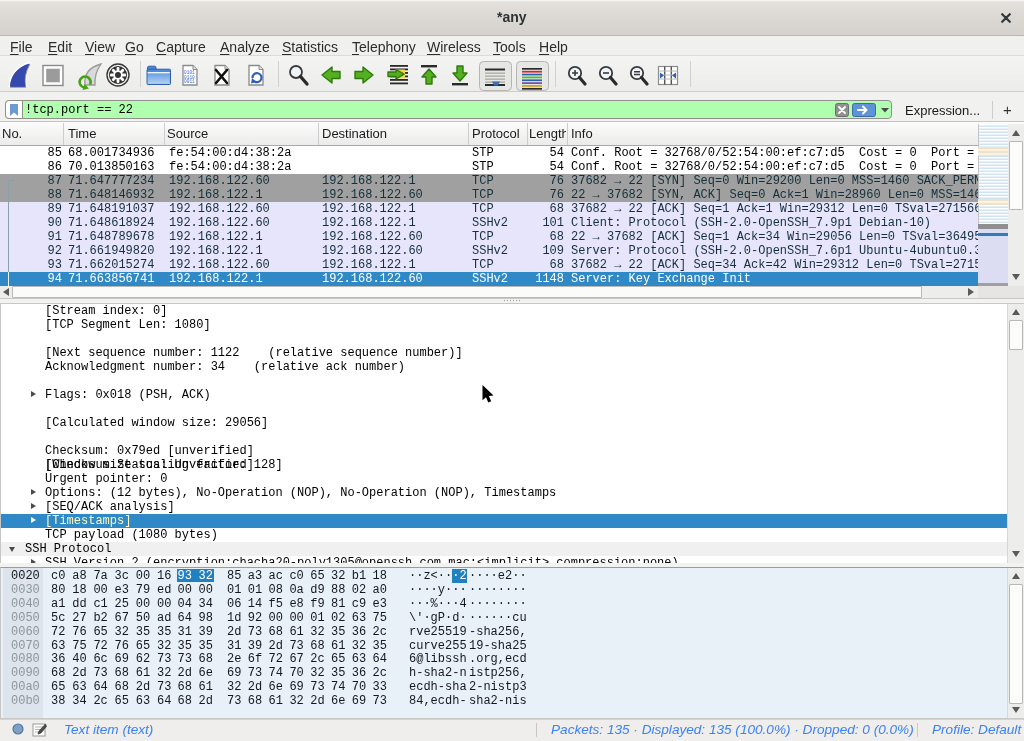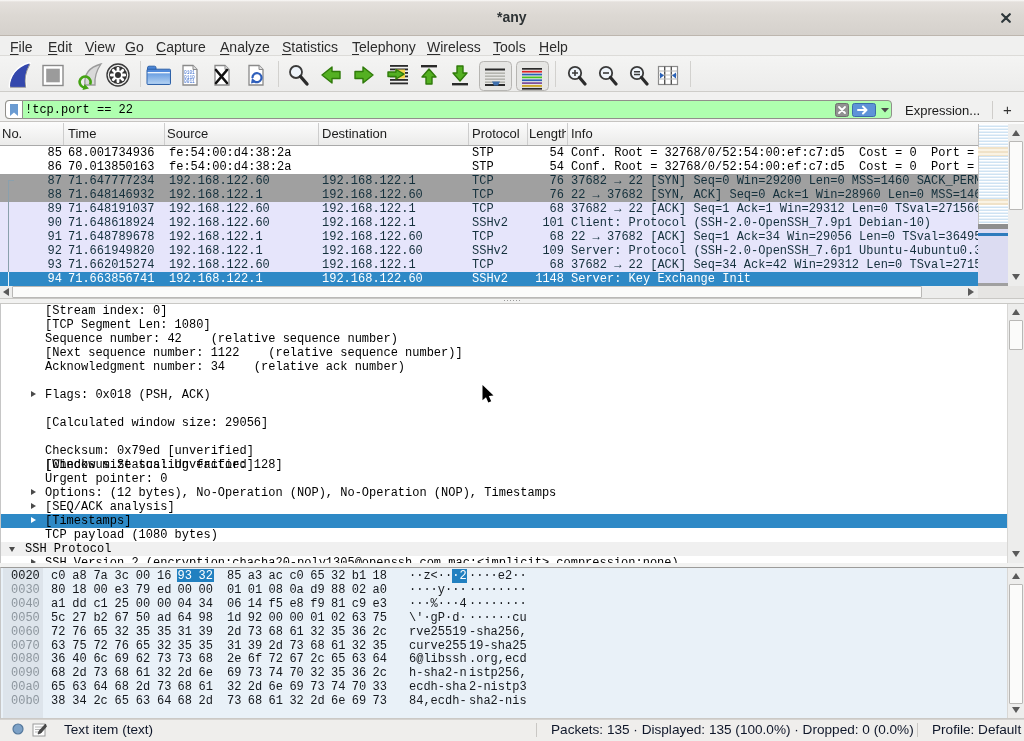--- a/index.html
+++ b/index.html
@@ -44,21 +44,21 @@
 .drow{position:absolute;left:0;width:1007px;height:14px;font-family:"Liberation Mono",monospace;font-size:12px;line-height:14px;color:#000;white-space:pre;}
 
 #hexpane{left:0;top:567px;width:1024px;height:152px;background:#e9f1f8;overflow:hidden;border-top:1px solid #9c9b99;border-bottom:1px solid #cbc9c6;border-left:1px solid #c6c6c6;border-right:1px solid #c6c6c6;box-sizing:border-box;}
 #hexoffcol{left:2px;top:0;width:40px;height:152px;background:#dde4eb;}
 .xrow{position:absolute;left:0;width:1006px;height:14px;font-family:"Liberation Mono",monospace;font-size:12px;line-height:14px;white-space:pre;}
 .xrow span{position:absolute;}
 .xoff{color:#8d969e;}
 .xb{color:#15181c;}
 
 #statusbar{left:0;top:719px;width:1024px;height:22px;background:#efeeec;border-top:1px solid #d5d3d0;box-sizing:border-box;}
-.stxt{font-size:13.6px;color:#0f172a;}
+.stxt{font-size:13.6px;color:#3b82f6;font-style:italic;}
 .ssep{top:723px;width:1px;height:14px;background:#c9c7c4;}
 </style></head><body>
 
 <div id="titlebar" class="abs"></div>
 <div id="title" class="abs">*any</div>
 <svg class="abs" style="left:1001px;top:13px" width="10" height="10" viewBox="0 0 10 10">
 <path d="M1.2 1.2 L8.8 8.8 M8.8 1.2 L1.2 8.8" stroke="#2e373b" stroke-width="2.2" stroke-linecap="round"></path>
   </svg>
 <div id="menubar" class="abs"></div>
 <div class="abs menu" style="left:10px"><u>F</u>ile</div>
@@ -273,35 +273,34 @@
 <div class="abs sbtrack" style="left:0px;top:286px;width:978px;height:12px"></div>
 <div class="abs arrowglyph" style="left:3px;top:288px;border-top:4px solid transparent;border-bottom:4px solid transparent;border-right:6px solid #5a5a5a"></div>
 <div class="abs sbthumb" style="left:12px;top:286px;width:910px;height:12px"></div>
 <div class="abs arrowglyph" style="left:968px;top:288px;border-top:4px solid transparent;border-bottom:4px solid transparent;border-left:6px solid #5a5a5a"></div>
 <div class="abs" style="left:978px;top:286px;width:46px;height:12px;background:#e6e5e3"></div>
 <div class="abs" style="left:0px;top:298px;width:1024px;height:5px;background:#f2f2f1;border-top:1px solid #c9c8c5;box-sizing:border-box"></div>
 <div class="abs" style="left:504px;top:300px;width:16px;height:1px;background:repeating-linear-gradient(90deg,#9a9a9a 0 1px,transparent 1px 3px)"></div>
 <div id="details" class="abs">
 <div class="drow" style="top:0px;"><span style="position:absolute;left:44px">[Stream index: 0]</span></div>
 <div class="drow" style="top:14px;"><span style="position:absolute;left:44px">[TCP Segment Len: 1080]</span></div>
-<div class="drow" style="top:28px;"><span style="position:absolute;left:44px">Sequence number: 42    (relative sequence number)</span></div>
 <div class="drow" style="top:42px;"><span style="position:absolute;left:44px">[Next sequence number: 1122    (relative sequence number)]</span></div>
 <div class="drow" style="top:56px;"><span style="position:absolute;left:44px">Acknowledgment number: 34    (relative ack number)</span></div>
 <div class="drow" style="top:84px;"><span style="position:absolute;left:44px">Flags: 0x018 (PSH, ACK)</span></div>
 <div class="abs arrowglyph" style="left:30px;top:87px;border-top:3.5px solid transparent;border-bottom:3.5px solid transparent;border-left:5px solid #4a4a4a"></div>
 <div class="drow" style="top:112px;"><span style="position:absolute;left:44px">[Calculated window size: 29056]</span></div>
 <div class="drow" style="top:126px;margin-top:28px;"><span style="position:absolute;left:44px">[Window size scaling factor: 128]</span></div>
 <div class="drow" style="top:140px;text-decoration:underline;"><span style="position:absolute;left:44px">Checksum: 0x79ed [unverified]</span></div>
 <div class="drow" style="top:154px;"><span style="position:absolute;left:44px">[Checksum Status: Unverified]</span></div>
 <div class="drow" style="top:168px;"><span style="position:absolute;left:44px">Urgent pointer: 0</span></div>
 <div class="drow" style="top:182px;"><span style="position:absolute;left:44px">Options: (12 bytes), No-Operation (NOP), No-Operation (NOP), Timestamps</span></div>
 <div class="abs arrowglyph" style="left:30px;top:185px;border-top:3.5px solid transparent;border-bottom:3.5px solid transparent;border-left:5px solid #4a4a4a"></div>
 <div class="drow" style="top:196px;"><span style="position:absolute;left:44px">[SEQ/ACK analysis]</span></div>
 <div class="abs arrowglyph" style="left:30px;top:199px;border-top:3.5px solid transparent;border-bottom:3.5px solid transparent;border-left:5px solid #4a4a4a"></div>
-<div class="drow" style="top:210px;background:#2e89c6;color:#000000;"><span style="position:absolute;left:44px">[Timestamps]</span></div>
+<div class="drow" style="top:210px;background:#2e89c6;color:#fef9c3;"><span style="position:absolute;left:44px">[Timestamps]</span></div>
 <div class="abs arrowglyph" style="left:30px;top:213px;border-top:3.5px solid transparent;border-bottom:3.5px solid transparent;border-left:5px solid #ffffff"></div>
 <div class="drow" style="top:224px;"><span style="position:absolute;left:44px">TCP payload (1080 bytes)</span></div>
 <div class="drow" style="top:238px;background:#f0f0f0;"><span style="position:absolute;left:24px">SSH Protocol</span></div>
 <div class="abs arrowglyph" style="left:8px;top:243px;border-left:3.5px solid transparent;border-right:3.5px solid transparent;border-top:5px solid #4a4a4a"></div>
 <div class="drow" style="top:252px;"><span style="position:absolute;left:44px">SSH Version 2 (encryption:chacha20-poly1305@openssh.com mac:&lt;implicit&gt; compression:none)</span></div>
 <div class="abs arrowglyph" style="left:30px;top:255px;border-top:3.5px solid transparent;border-bottom:3.5px solid transparent;border-left:5px solid #4a4a4a"></div>
 </div>
 <div class="abs sbtrack" style="left:1007px;top:304px;width:17px;height:259px;border-left:1px solid #d8d7d5;box-sizing:border-box"></div>
 <div class="abs arrowglyph" style="left:1012px;top:309px;border-left:4px solid transparent;border-right:4px solid transparent;border-bottom:6px solid #5a5a5a"></div>
 <div class="abs sbthumb" style="left:1009px;top:320px;width:14px;height:30px"></div>

